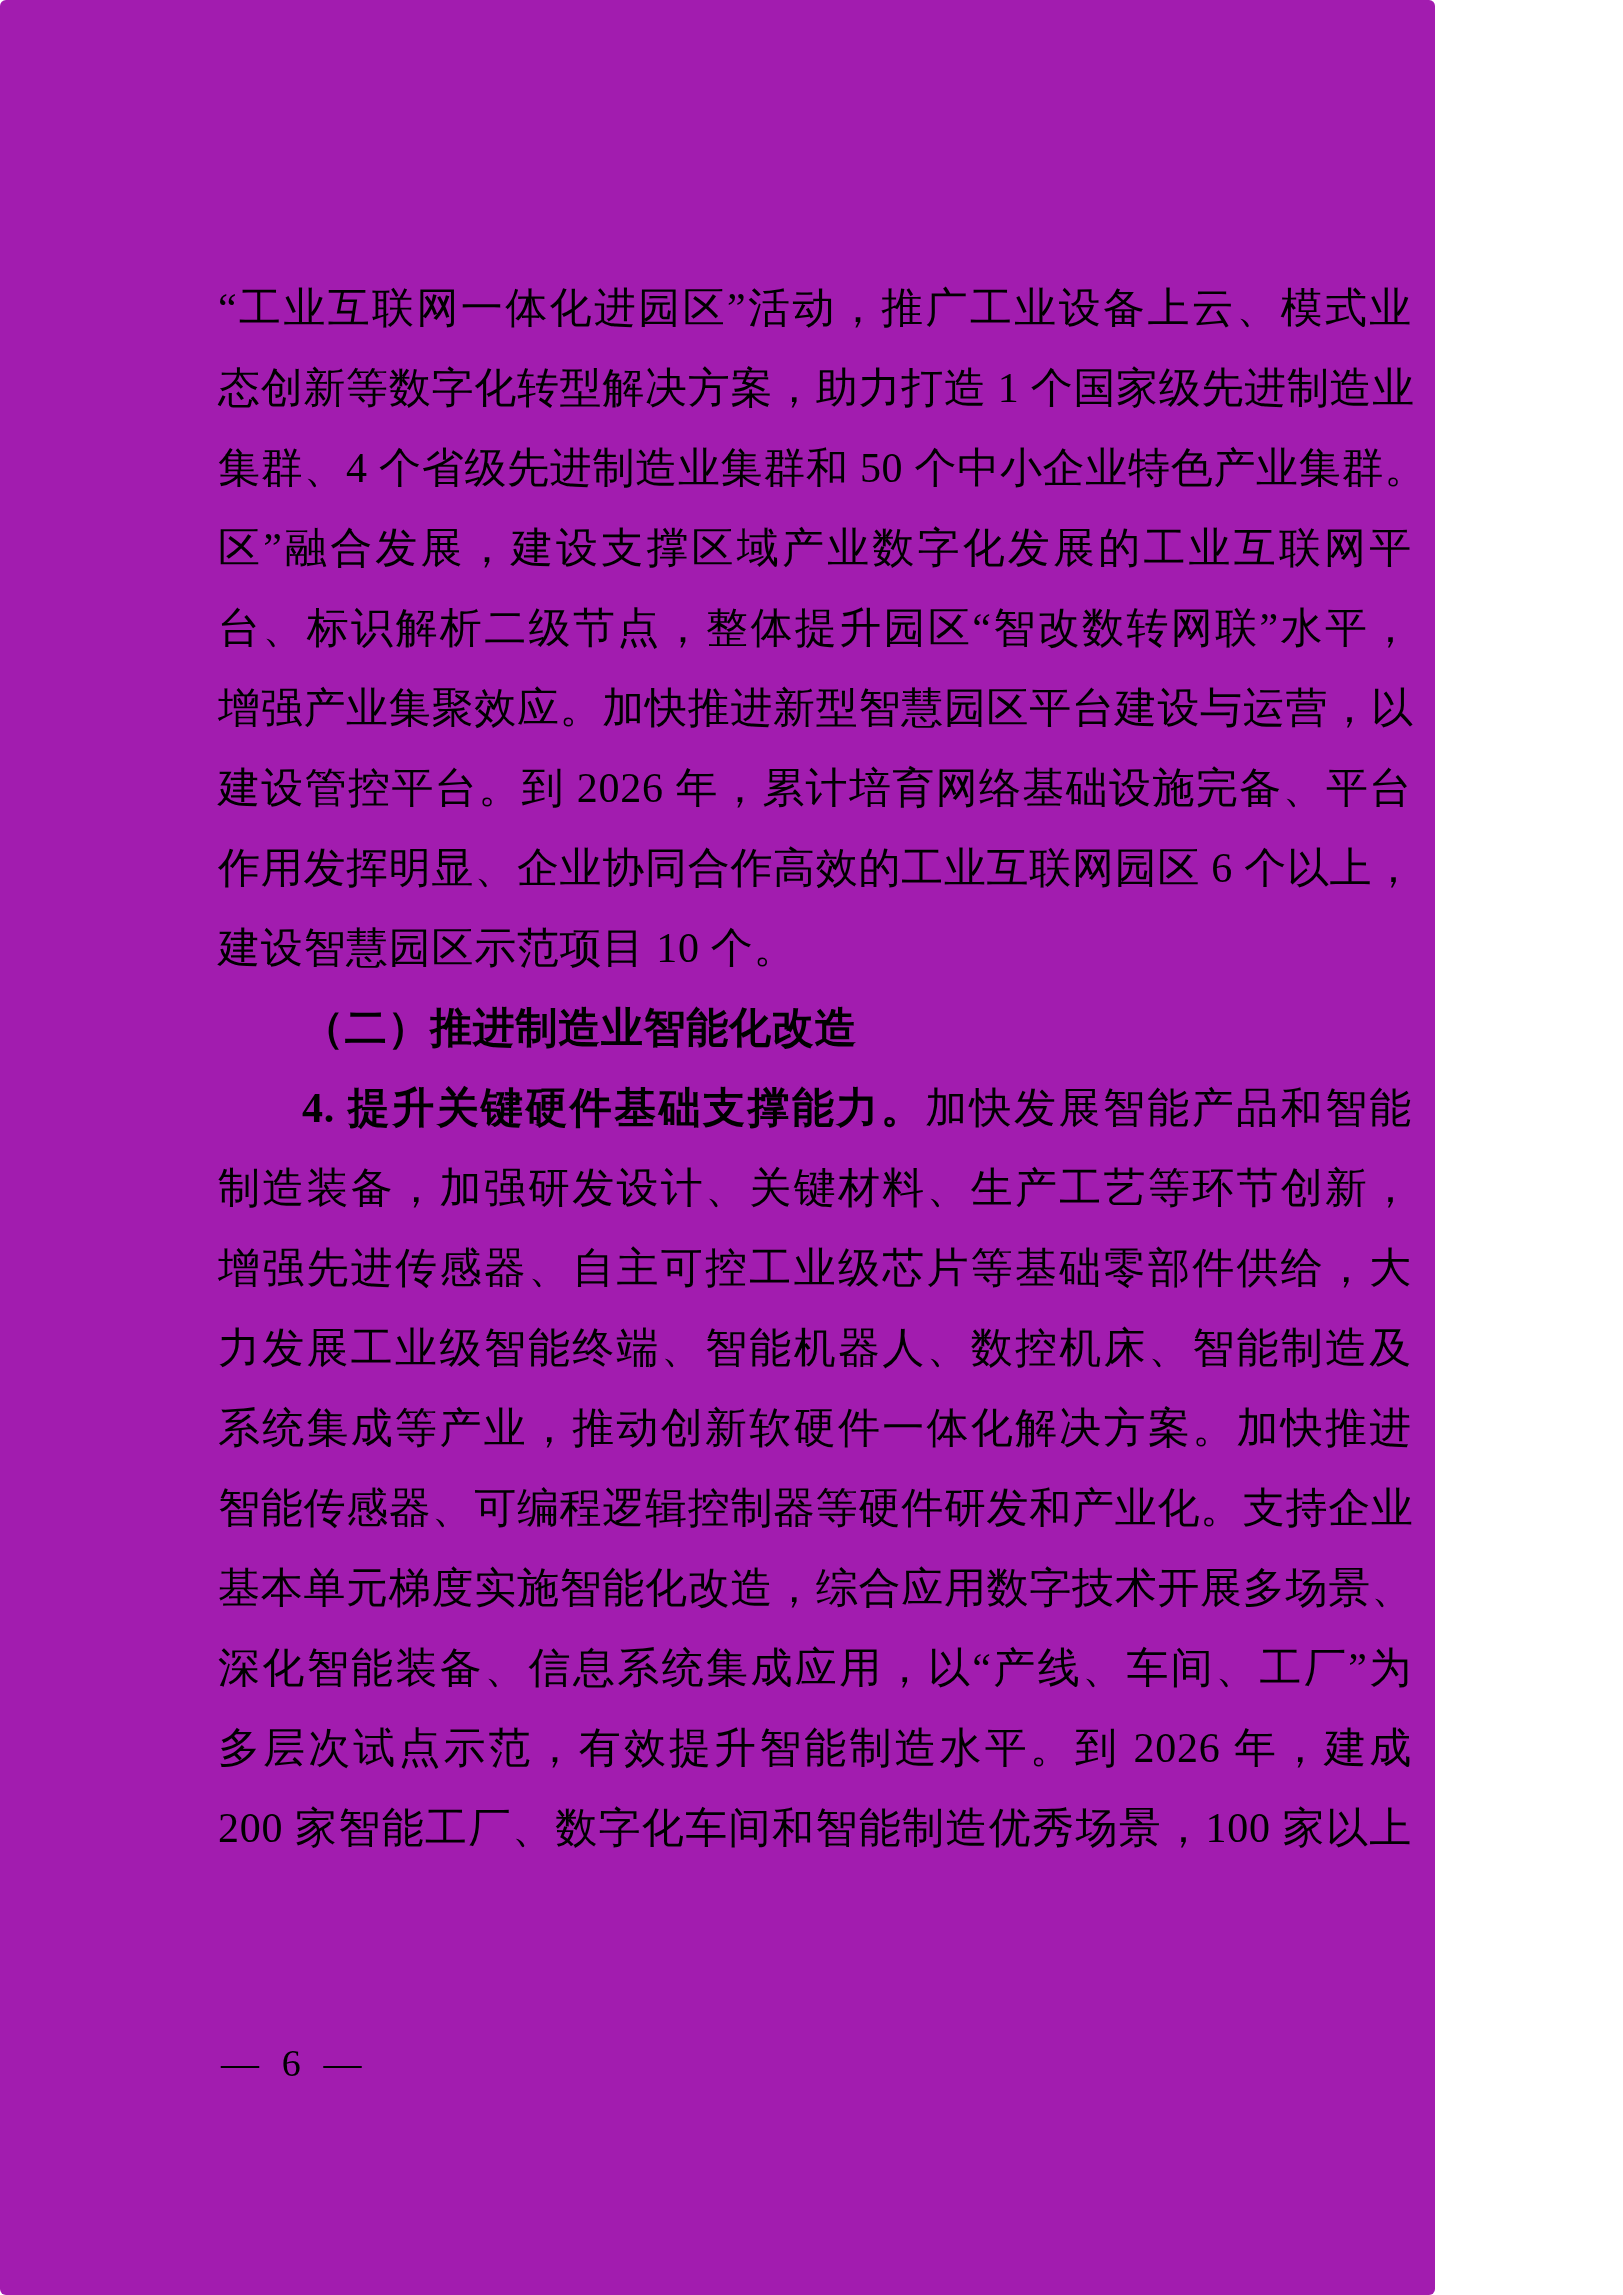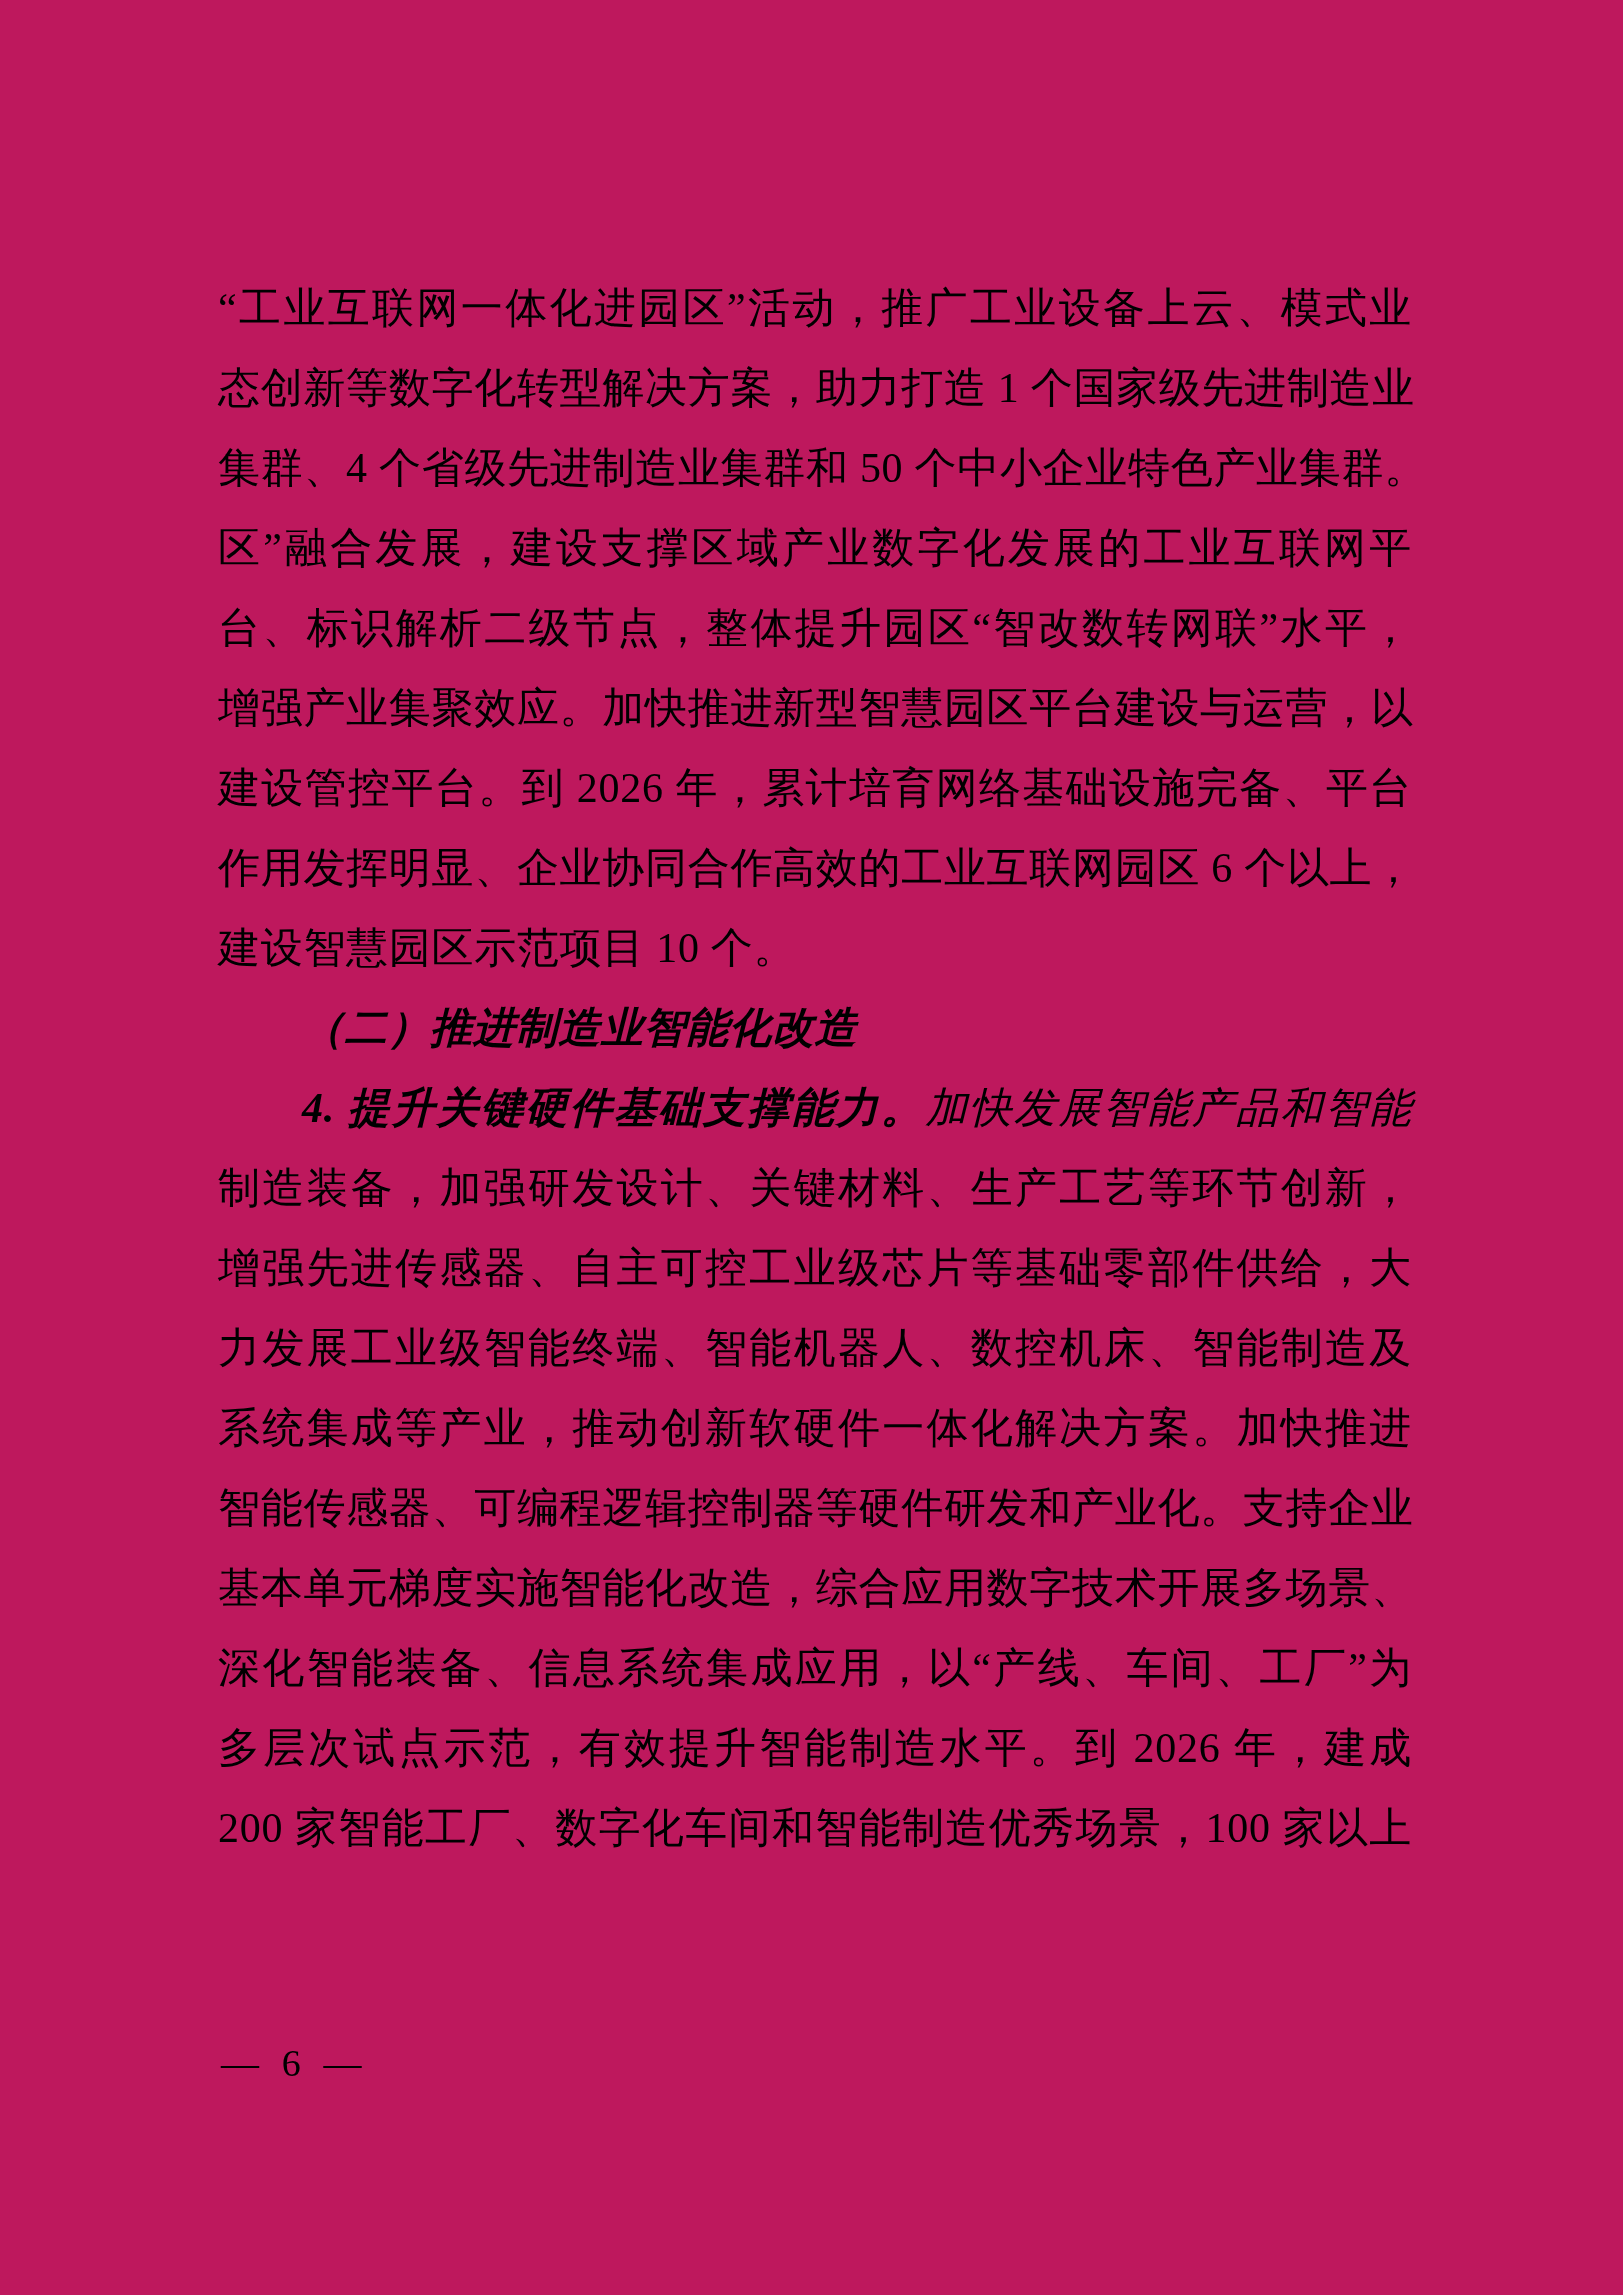--- a/index.html
+++ b/index.html
@@ -2,26 +2,27 @@
 <html style="font-size:10.5px"><head>
 <meta charset="utf-8">
 <style>
   html, body {
     margin: 0;
     padding: 0;
     background: #ffffff;
   }
   .page {
     position: relative;
-    width: 1623px;
+    width: 1435px;
     height: 2295px;
-    background: #be185d;
+    background: #a21caf;
     color: #000000;
     font-family: "Liberation Serif", "DejaVu Serif", serif;
     overflow: hidden;
+    border-radius: 6px;
   }
   .doc-body {
     position: absolute;
     left: 218px;
     top: 268px;
     width: 1194px;
   }
   .line {
     height: 80px;
     line-height: 80px;
@@ -29,21 +30,20 @@
     text-align: justify;
     text-align-last: justify;
     letter-spacing: 0.7px;
     white-space: nowrap;
   }
   .line.nofill {
     text-align-last: left;
   }
   .line.indent {
     text-indent: 84px;
-    font-style: italic;
   }
   .bold {
     font-weight: bold;
   }
   .footer {
     position: absolute;
     left: 221px;
     top: 2034px;
     height: 59px;
     line-height: 59px;

